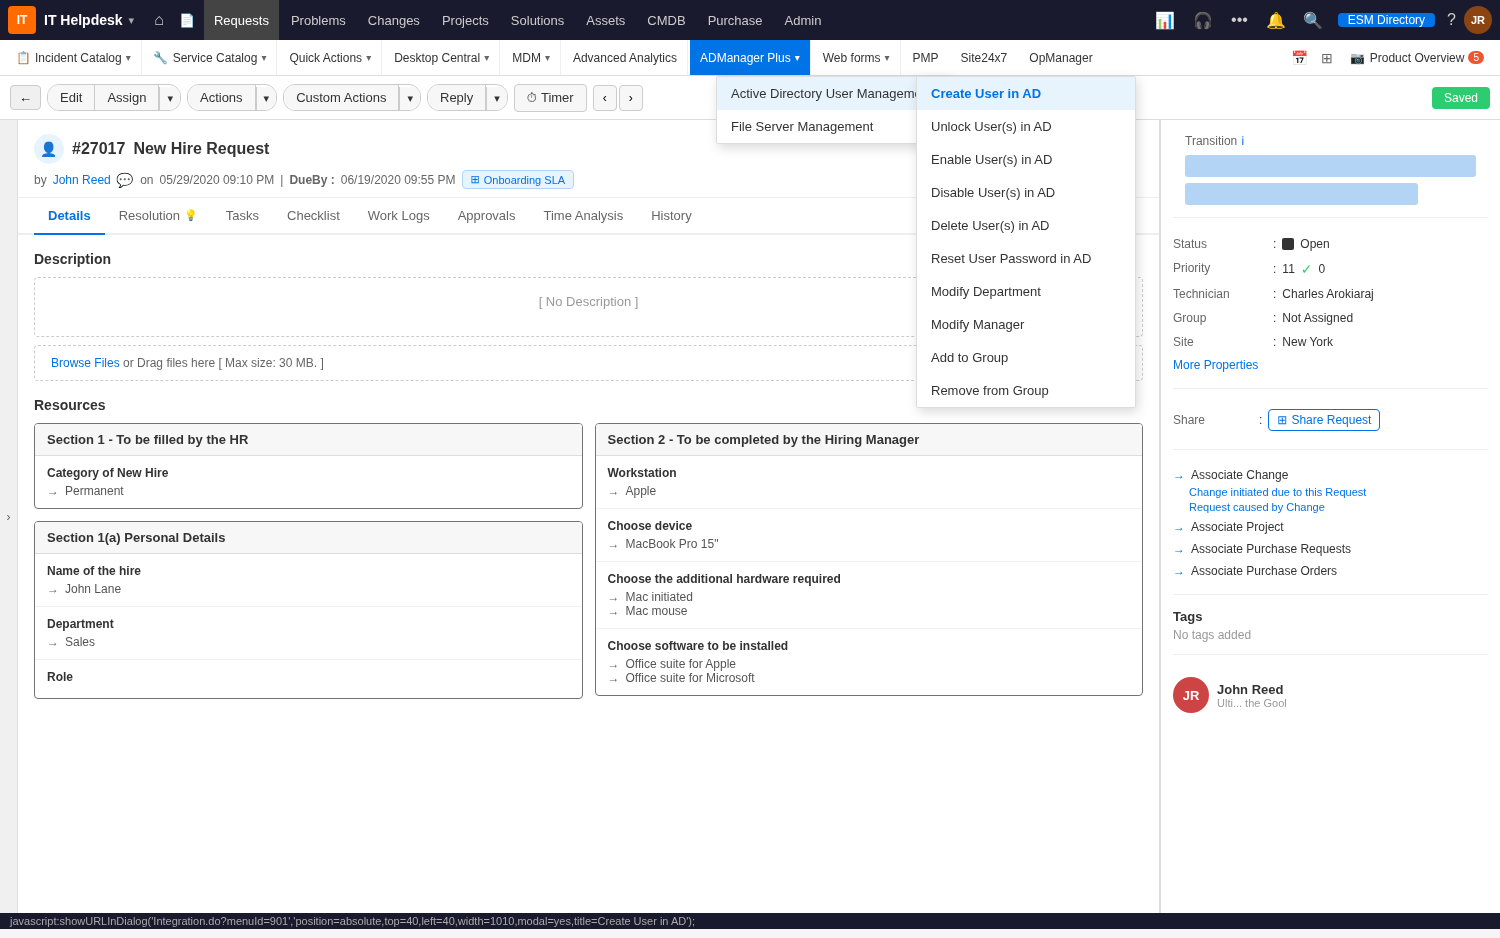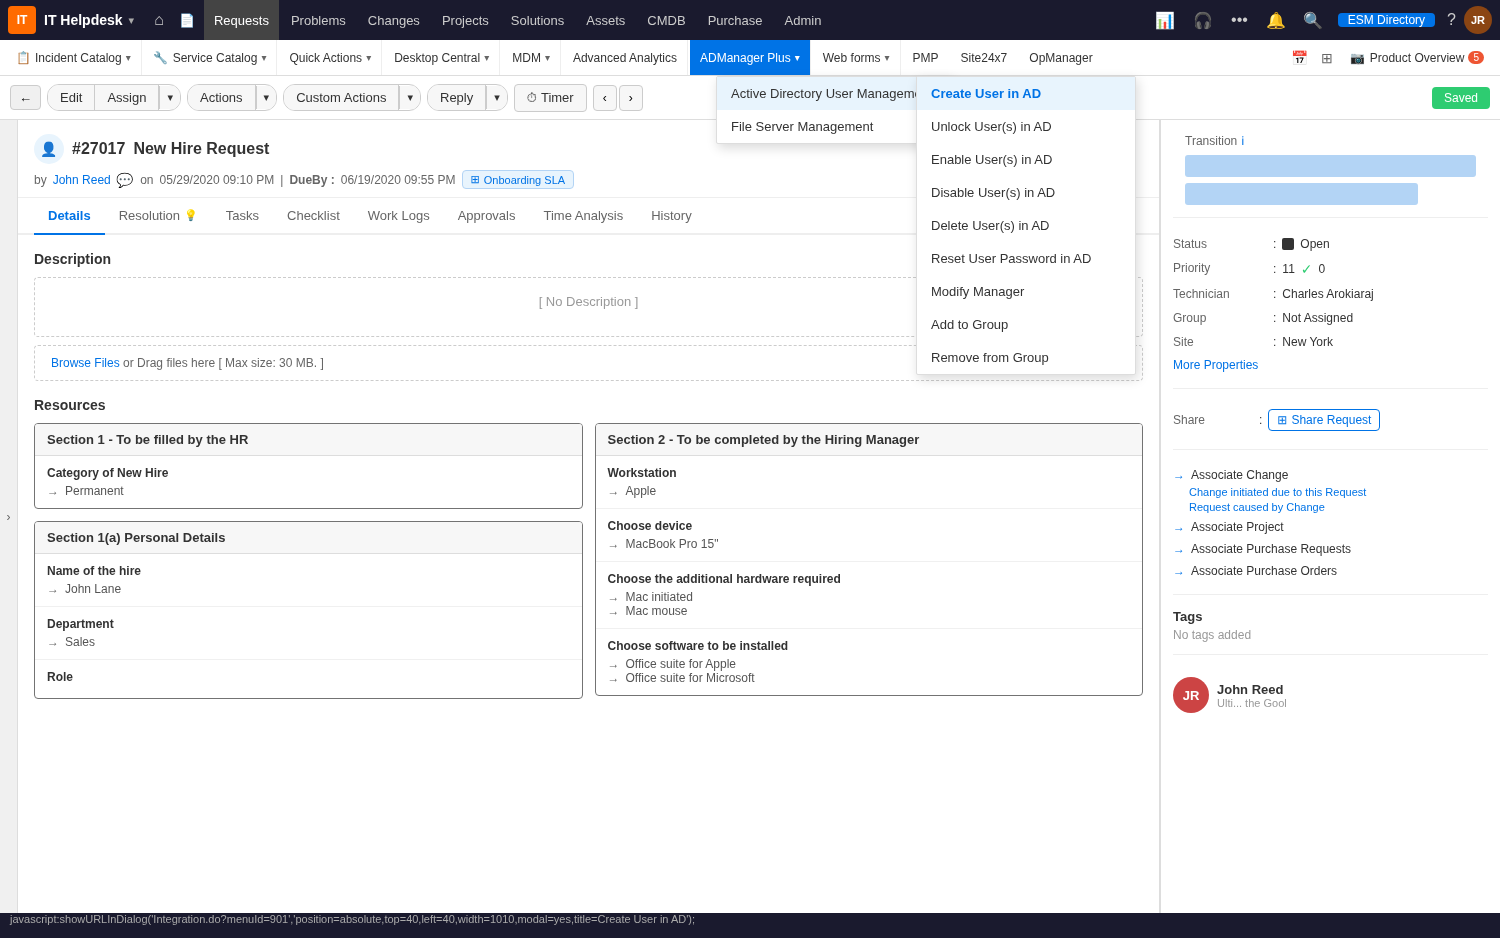--- a/index.html
+++ b/index.html
@@ -35,21 +35,21 @@
     .second-nav .icons-right { display: flex; align-items: center; margin-left: auto; gap: 4px; }
     .second-nav .icon-sm { font-size: 14px; color: #666; cursor: pointer; padding: 0 4px; }
     .second-nav .product-overview { display: flex; align-items: center; gap: 4px; padding: 0 10px; font-size: 12px; color: #333; cursor: pointer; }
     .second-nav .badge-red { background: #e53; color: white; border-radius: 10px; font-size: 10px; padding: 1px 5px; }
 
     
     .toolbar {
       display: flex; align-items: center; background: #fff; border-bottom: 1px solid #ddd; height: 44px; padding: 0 10px; gap: 6px;
     }
     .toolbar .btn-back { background: #f0f0f0; border: 1px solid #ccc; border-radius: 4px; padding: 4px 8px; cursor: pointer; font-size: 13px; }
-    .toolbar .btn-group { display: flex; align-items: center; border: 1px solid #ccc; border-radius: 12px; overflow: hidden; }
+    .toolbar .btn-group { display: flex; align-items: flex-end; border: 1px solid #ccc; border-radius: 12px; overflow: hidden; }
     .toolbar .btn-group .btn { background: #f7f7f7; border: none; border-right: 1px solid #ccc; padding: 5px 12px; cursor: pointer; font-size: 13px; color: #333; }
     .toolbar .btn-group .btn:last-child { border-right: none; }
     .toolbar .btn-group .arr { padding: 5px 7px; background: #f7f7f7; border-left: 1px solid #ccc; cursor: pointer; font-size: 11px; }
     .toolbar .timer-btn { display: flex; align-items: center; gap: 4px; background: #f7f7f7; border: 1px solid #ccc; border-radius: 4px; padding: 5px 12px; cursor: pointer; font-size: 13px; }
     .toolbar .nav-arrows { display: flex; gap: 2px; }
     .toolbar .arr-btn { background: #f7f7f7; border: 1px solid #ccc; border-radius: 4px; padding: 5px 9px; cursor: pointer; font-size: 12px; }
     .status-saved { background: #2ecc71; color: white; border-radius: 4px; padding: 4px 12px; font-size: 12px; margin-left: auto; }
 
     
     .main-layout { display: flex; height: calc(938px - 40px - 36px - 44px - 25px); }
@@ -117,21 +117,21 @@
     .avatar-name { font-size: 13px; font-weight: bold; color: #333; }
 
     
     .admanager-menu { position: absolute; top: 76px; left: 716px; z-index: 200; background: white; border: 1px solid #ddd; box-shadow: 2px 4px 12px rgba(0,0,0,0.15); border-radius: 2px; min-width: 200px; }
     .admanager-submenu { position: absolute; top: 76px; left: 916px; z-index: 201; background: white; border: 1px solid #ddd; box-shadow: 2px 4px 12px rgba(0,0,0,0.15); border-radius: 2px; min-width: 220px; }
     .admanager-item { padding: 9px 14px; font-size: 13px; color: #333; cursor: pointer; display: flex; align-items: center; justify-content: space-between; }
     .admanager-item.highlighted { color: #0073e6; background: #e8f4fd; font-weight: bold; }
     .admanager-item.has-submenu { }
 
     
-    .bottom-bar { display: flex; align-items: flex-start; background: #1a1a2e; height: 25px; padding: 0 10px; gap: 16px; }
+    .bottom-bar { display: flex; align-items: center; background: #1a1a2e; height: 16px; padding: 0 10px; gap: 16px; }
     .bottom-bar .url-text { color: #aaa; font-size: 11px; }
 
     
     .side-collapse { width: 18px; background: #f0f0f0; display: flex; align-items: center; justify-content: center; cursor: pointer; border-right: 1px solid #ddd; font-size: 12px; color: #666; }
 
     .transition-section { padding: 0 12px 12px; }
     .transition-label { font-size: 12px; color: #666; margin-bottom: 6px; display: flex; align-items: center; gap: 4px; text-align: right; }
     .transition-bar { height: 22px; background: #b3d4f5; border-radius: 3px; margin-bottom: 6px; }
     .transition-bar2 { height: 22px; background: #b3d4f5; border-radius: 3px; width: 80%; }
   </style>
@@ -462,20 +462,21 @@
   </div>
 </div>
 
 <div class="admanager-submenu">
   <div class="admanager-item highlighted">Create User in AD</div>
   <div class="admanager-item">Unlock User(s) in AD</div>
   <div class="admanager-item">Enable User(s) in AD</div>
   <div class="admanager-item">Disable User(s) in AD</div>
   <div class="admanager-item">Delete User(s) in AD</div>
   <div class="admanager-item">Reset User Password in AD</div>
+  <div class="admanager-item">Modify Department</div>
   <div class="admanager-item">Modify Manager</div>
   <div class="admanager-item">Add to Group</div>
   <div class="admanager-item">Remove from Group</div>
 </div>
 
 <div class="bottom-bar">
   <span class="url-text">javascript:showURLInDialog('Integration.do?menuId=901','position=absolute,top=40,left=40,width=1010,modal=yes,title=Create User in AD');</span>
 </div>
 
 </body></html>

